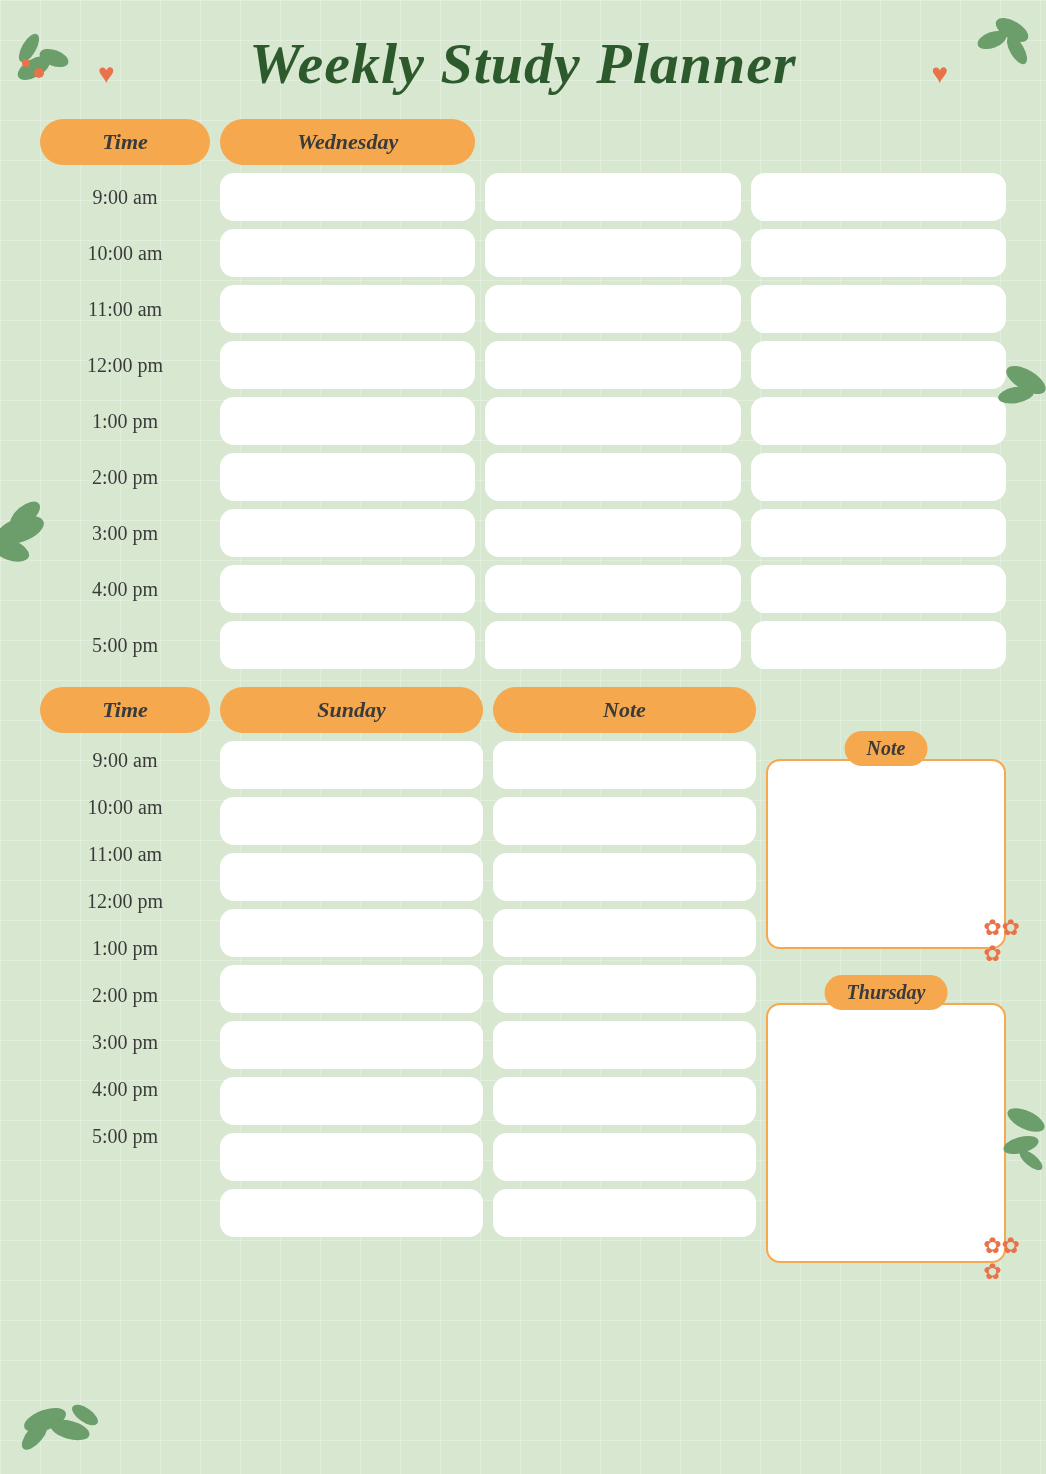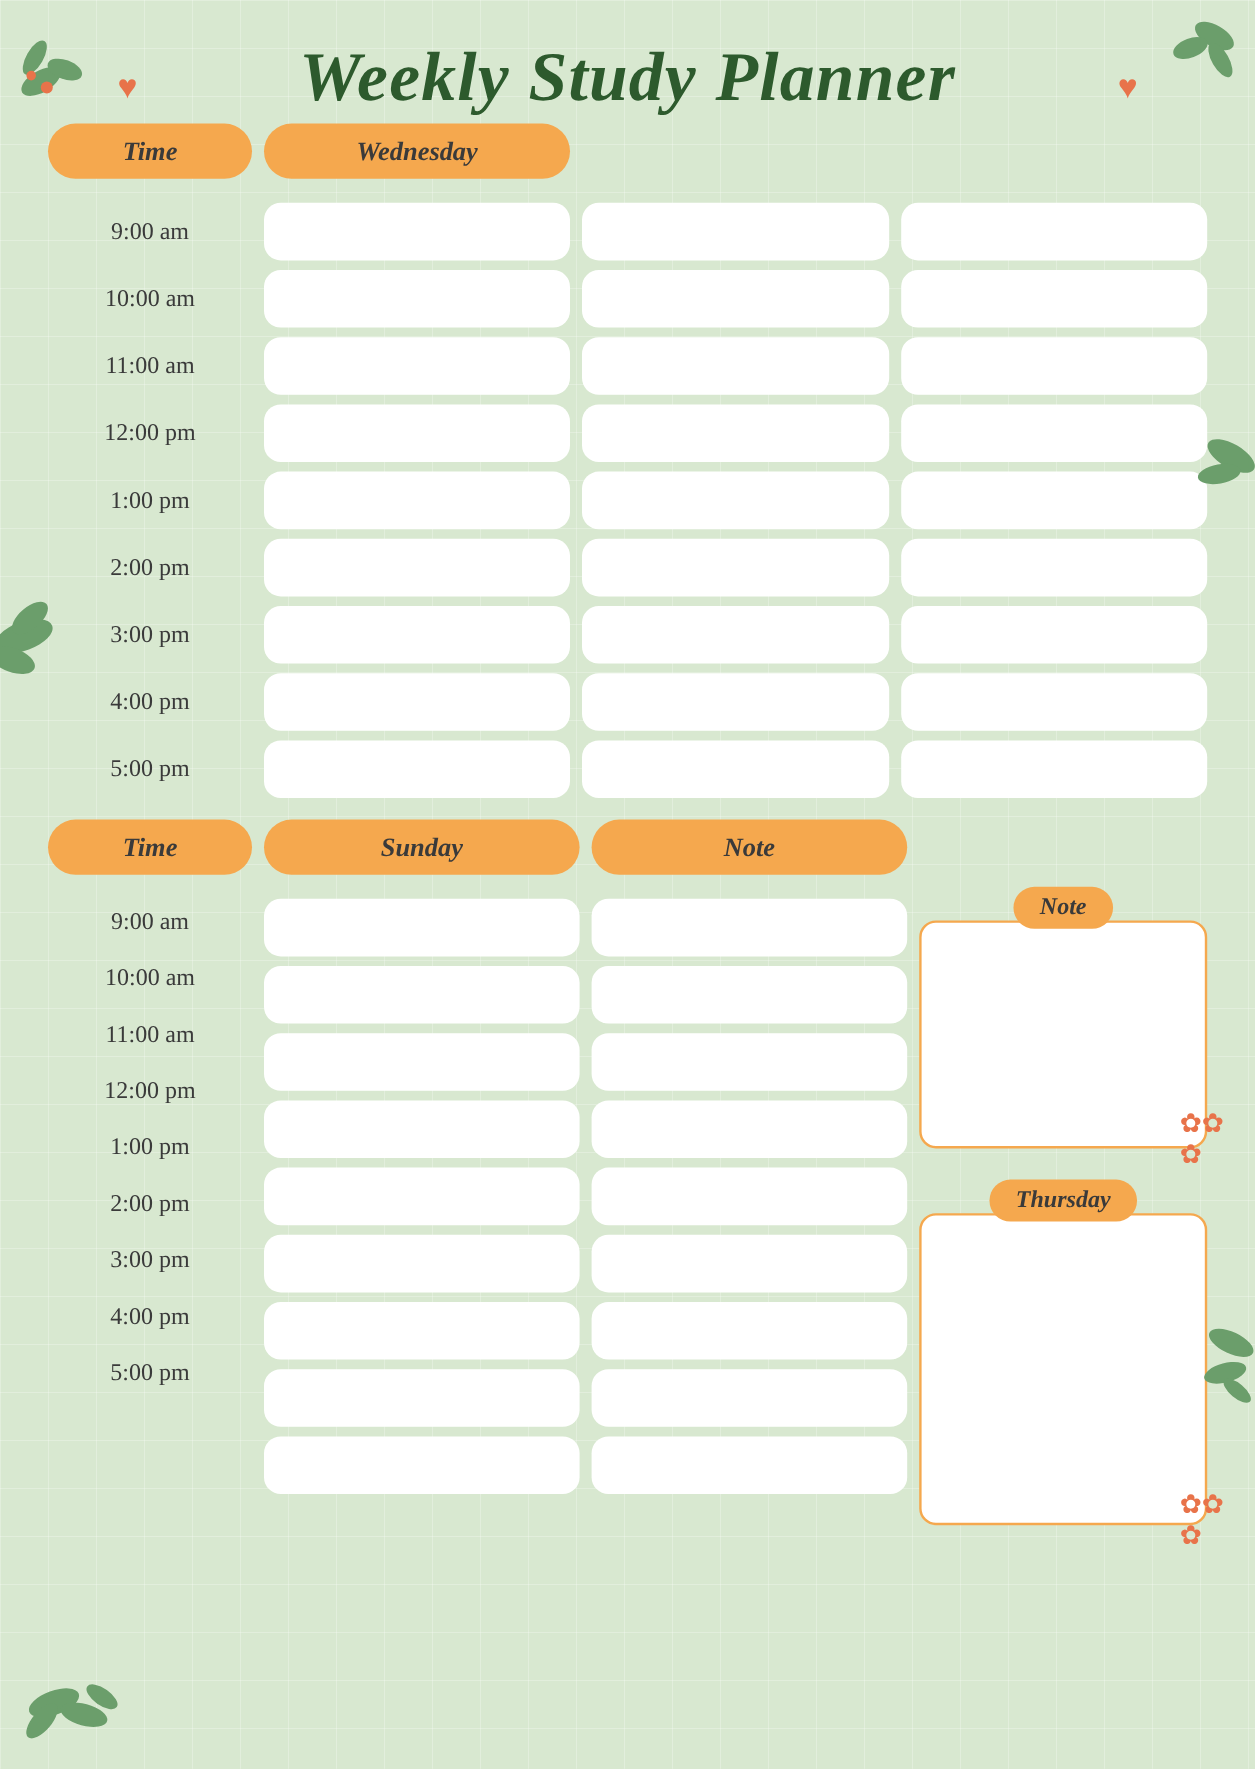--- a/index.html
+++ b/index.html
@@ -33,21 +33,21 @@
     }
 
     .heart {
       color: #e8734a;
       font-size: 28px;
     }
 
     
     .title-area {
       text-align: center;
-      margin-bottom: 6px;
+      margin-bottom: 22px;
       position: relative;
     }
 
     .page-title {
       font-family: 'Georgia', cursive;
       font-size: 58px;
       color: #2d5a2d;
       font-style: italic;
       font-weight: bold;
       letter-spacing: 1px;
@@ -55,21 +55,21 @@
 
     
     .planner-section {
       margin-bottom: 18px;
     }
 
     
     .header-row {
       display: grid;
       gap: 10px;
-      margin-bottom: 20px;
+      margin-bottom: 8px;
     }
 
     .top-header-row {
       grid-template-columns: 170px 1fr 1fr 1fr;
     }
 
     .bottom-header-row {
       grid-template-columns: 170px 1fr 1fr 240px;
     }
 

